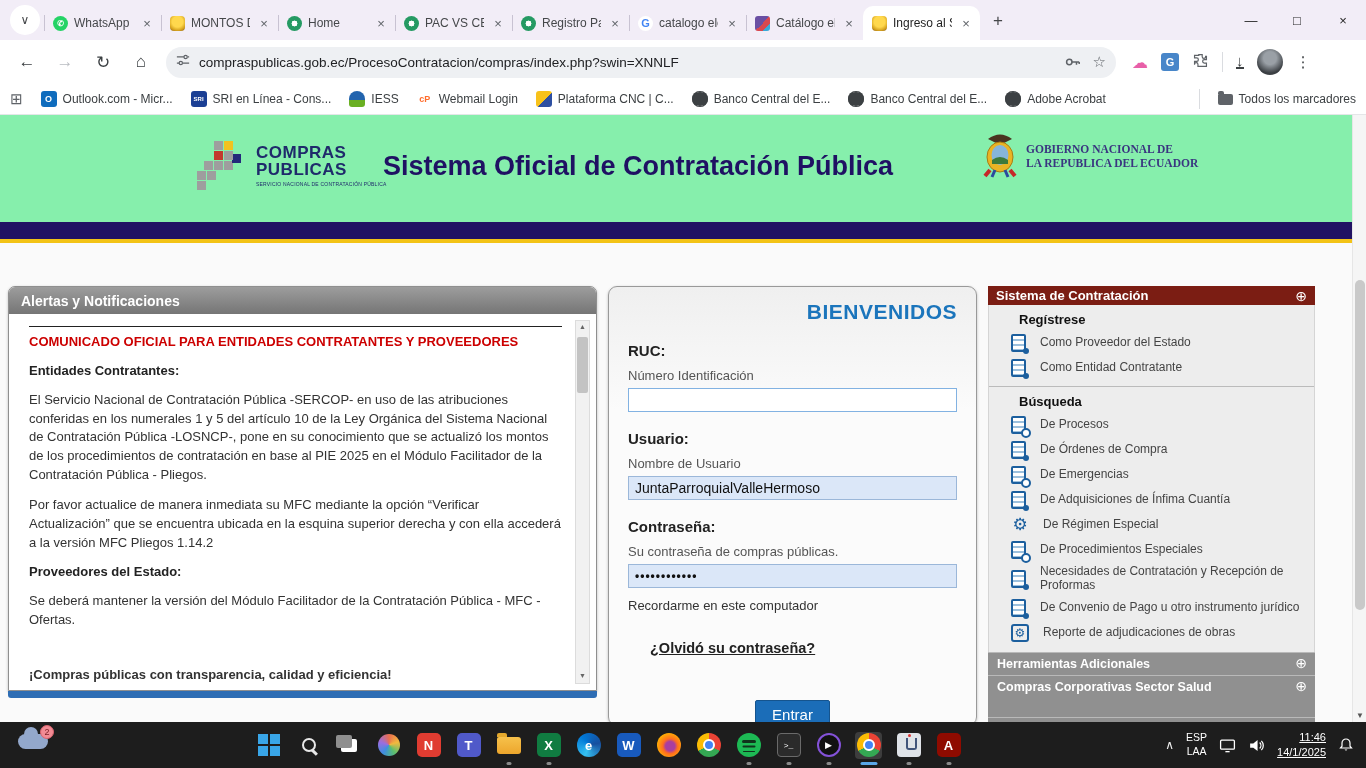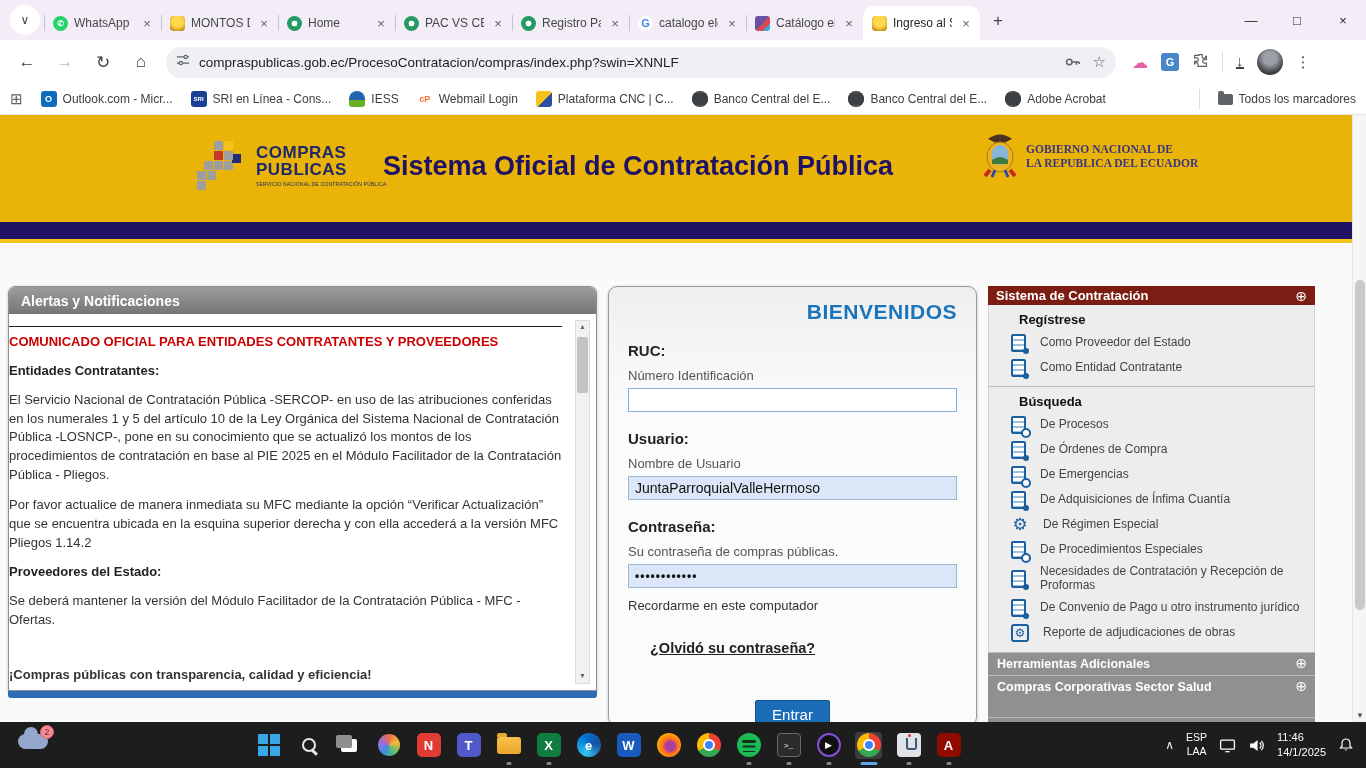--- a/index.html
+++ b/index.html
@@ -51,21 +51,21 @@
   .bmi-iess { background:linear-gradient(#2264ae 55%, #6ab023 45%); border-radius:50% 50% 3px 3px; }
   .bmi-cp { background:#fff; color:#ff6c2c; font-size:9px; }
   .bmi-cnc { background:linear-gradient(135deg,#f8c21a 0 55%, #2d4fa1 55%); }
   .bmi-globe { background:#3c4043; border-radius:50%; box-shadow:inset 0 0 0 1px #3c4043, inset 0 4px 0 -3px #fff, inset 0 -7px 0 -6px #fff; }
   .bm-folder { width:15px; height:11px; background:#5f6368; border-radius:1px 2px 2px 2px; position:relative; }
   .bm-folder::before { content:""; position:absolute; top:-3px; left:0; width:6px; height:3px; background:#5f6368; border-radius:2px 2px 0 0; }
   .bookbar .push { margin-left:auto; }
 
   
   .webarea { height:607px; position:relative; background:#fafafa; flex-shrink:0; overflow:hidden; }
-  .site-header { height:107px; background:#eab308; position:relative; }
+  .site-header { height:107px; background:#86efac; position:relative; }
   .logo-cp { position:absolute; left:196px; top:22px; display:flex; gap:14px; align-items:center; }
   .mosaic-wrap { width:46px; height:56px; position:relative; }
   .mosaic { position:absolute; left:28px; top:4px; width:9px; height:9px; background:#f2c21f;
     box-shadow:-10px 0 #9e9e9e, -10px 10px #c23a2e, 0 10px #9e9e9e, 8px 13px #232a7a,
                -20px 20px #9e9e9e, -10px 20px #9e9e9e, 0 20px #9e9e9e,
                -27px 30px #9e9e9e, -17px 30px #9e9e9e, -27px 40px #9e9e9e; }
   .logo-cp-text { color:#1f2a6b; }
   .logo-cp-text .l1 { font-size:17px; font-weight:bold; letter-spacing:0.5px; line-height:1; }
   .logo-cp-text .tag { font-size:5px; margin-top:3px; letter-spacing:0.2px; }
   .site-title { position:absolute; left:330px; right:420px; top:36px; text-align:center; font-size:27px; font-weight:bold; color:#1f1163; }
@@ -73,21 +73,21 @@
   .gov-text { font-family:"Liberation Serif",serif; font-size:11.5px; font-weight:bold; color:#3a3580; line-height:1.25; }
   .bar-navy { height:17px; background:#211263; }
   .bar-gold { height:4px; background:#f3c317; }
 
   .main-row { position:absolute; top:171px; left:8px; display:flex; gap:11px; }
 
   
   .col-left { width:589px; }
   .alert-panel { border:1px solid #8f8f8f; border-radius:7px 7px 0 0; overflow:hidden; background:#fff; box-shadow:0 1px 3px rgba(0,0,0,.25); }
   .alert-head { height:27px; background:linear-gradient(#9d9d9d,#757575); color:#fff; font-size:14px; font-weight:bold; display:flex; align-items:center; padding-left:12px; }
-  .alert-body { height:376px; background:#fff; position:relative; overflow:hidden; padding:8px 34px 0 0; font-size:13px; color:#333; line-height:1.45; }
+  .alert-body { height:376px; background:#fff; position:relative; overflow:hidden; padding:8px 34px 0 20px; font-size:13px; color:#333; line-height:1.45; }
   .alert-body .topline { border-top:1.5px solid #222; margin:4px 0 6px 0; }
   .red-head { color:#c00; font-weight:bold; font-size:13px; margin-bottom:10px; }
   .bold-line { font-weight:bold; color:#222; margin:10px 0; }
   .alert-body p { margin-bottom:11px; }
   .fecha { text-align:right; margin:14px 6px 10px 0; }
   .fecha b { color:#222; }
   .slogan { font-weight:bold; margin-top:36px; }
   .inner-scroll { position:absolute; right:6px; top:6px; bottom:6px; width:15px; background:#f1f1f1; border:1px solid #dcdcdc; }
   .inner-scroll .arr { position:absolute; left:0; width:13px; height:13px; font-size:7px; color:#666; display:flex; align-items:center; justify-content:center; background:#f1f1f1; cursor:pointer; }
   .inner-scroll .arr.up { top:0; }
@@ -175,21 +175,21 @@
   .i-spotify::before { content:""; position:absolute; left:5px; top:7px; width:14px; height:3px; border-radius:2px; background:#10331c; box-shadow:0 5px 0 -0.5px #10331c, 0 10px 0 -1px #10331c; }
   .i-cmd { width:24px; height:24px; background:#2b2b2b; border:1px solid #6a6a6a; border-radius:4px; color:#fff; font-size:8px; display:flex; align-items:center; justify-content:center; font-family:"Liberation Mono",monospace; }
   .i-player { width:24px; height:24px; border-radius:50%; background:#111; border:2px solid #8452d8; color:#fff; font-size:9px; display:flex; align-items:center; justify-content:center; }
   .i-java { width:24px; height:24px; background:#dfe3e8; border-radius:4px; position:relative; }
   .i-java::before { content:""; position:absolute; left:9px; top:5px; width:7px; height:10px; border:2px solid #41547a; border-top:none; border-radius:0 0 3px 3px; }
   .i-java::after { content:""; position:absolute; left:11px; top:1px; width:3px; height:3px; border-radius:50%; background:#d33; }
   .i-acrobat { background:#8f0b00; }
   .tb-tray { position:absolute; right:12px; top:0; height:46px; display:flex; align-items:center; gap:12px; color:#fff; }
   .tray-caret { font-size:12px; color:#eee; cursor:pointer; }
   .lang { font-size:10.5px; line-height:1.3; text-align:center; cursor:pointer; }
-  .clock { font-size:11px; line-height:1.35; text-align:left; cursor:pointer; }
+  .clock { font-size:11px; line-height:1.35; text-align:right; cursor:pointer;text-decoration:underline; }
   .trayico { display:flex; align-items:center; cursor:pointer; }
 </style>
 </head>
 <body>
 
 <div class="screen">
 
   <div class="tabstrip">
     <div class="tsearch">
         <span>∨</span>

